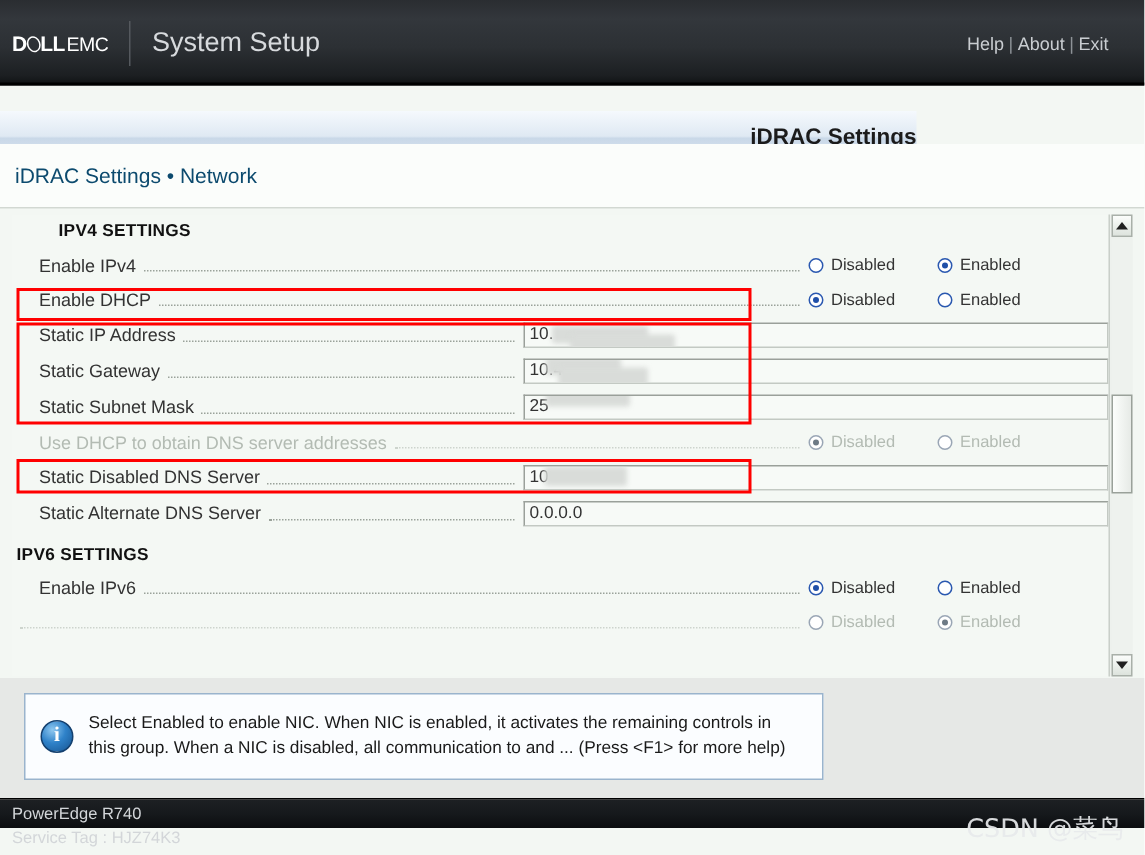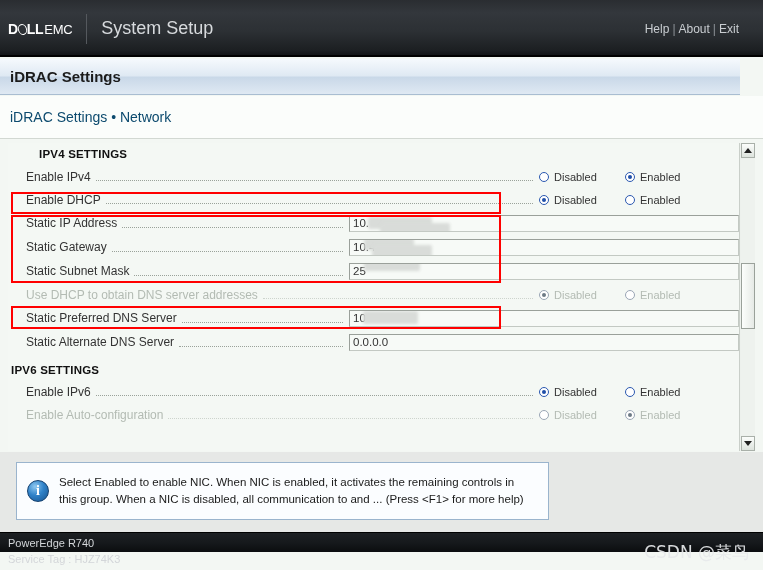--- a/index.html
+++ b/index.html
@@ -42,24 +42,24 @@
   }
   .sys-setup { color: #d7dadd; font-size: 18px; }
   .topnav {
     margin-left: auto; margin-right: 24px; color: #c9cdd1; font-size: 12px;
   }
   .topnav span.link { cursor: pointer; }
   .topnav span.sep { color: #8d9297; padding: 0 3px; }
 
   
   .titleband {
-    position: absolute; left: 0; top: 59px; width: 740px; height: 36px;
+    position: absolute; left: 0; top: 74px; width: 611px; height: 36px;
     background: linear-gradient(to bottom, #f5f9fd 0%, #dfe9f3 48%, #c9d8e8 52%, #dfe9f3 100%);
     border-bottom: 1px solid #a9bdd1;
-    display: flex; align-items: center;
+    display: flex; align-items: center; justify-content: flex-end;
   }
   .titleband .t {
     margin-left: 10px; font-size: 15px; font-weight: bold; color: #1b1b1b;
   }
   
   .breadband {
     position: absolute; left: 0; top: 96px; width: 763px; height: 43px;
     background: #fbfdfb;
     display: flex; align-items: center;
     border-bottom: 1px solid #d2d8d2;
@@ -286,21 +286,21 @@
             <span>Disabled</span>
           </span>
           <span class="radio dim">
             <span class="dot"></span>
             <span>Enabled</span>
           </span>
         </span>
       </div>
 
       <div class="row" style="height:24px">
-        <span class="rowlabel">Static Preferred DNS Server</span>
+        <span class="rowlabel">Static Disabled DNS Server</span>
         <span class="leader"></span>
         <span class="valuefield">
           <span>10</span>
           <span class="blob" style="left:13px;top:0px;width:55px;height:13px;"></span>
         </span>
       </div>
 
       <div class="row" style="height:24px">
         <span class="rowlabel">Static Alternate DNS Server</span>
         <span class="leader"></span>
@@ -322,21 +322,20 @@
             <span>Disabled</span>
           </span>
           <span class="radio">
             <span class="dot"></span>
             <span>Enabled</span>
           </span>
         </span>
       </div>
 
       <div class="row">
-        <span class="rowlabel dim">Enable Auto-configuration</span>
         <span class="leader dim"></span>
         <span class="radiogroup">
           <span class="radio dim">
             <span class="dot"></span>
             <span>Disabled</span>
           </span>
           <span class="radio dim on">
             <span class="dot"></span>
             <span>Enabled</span>
           </span>

